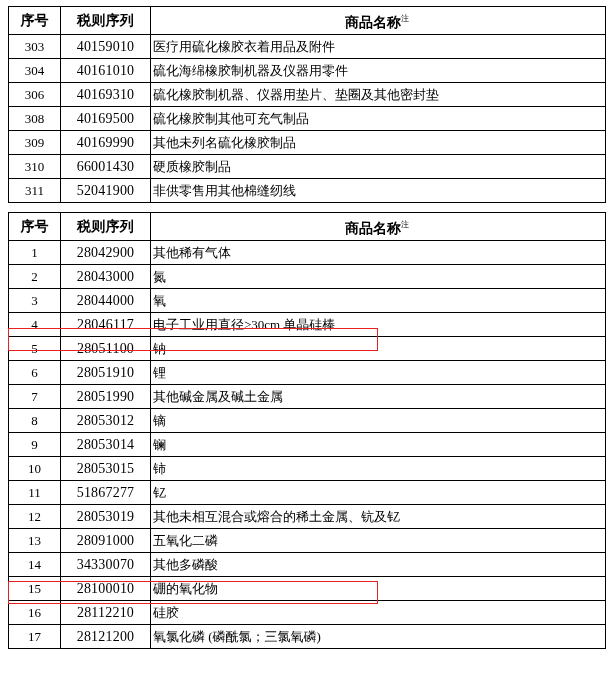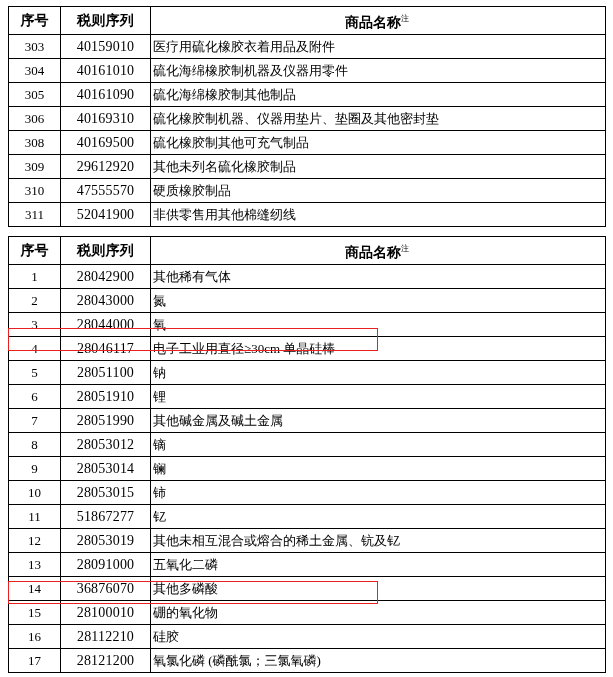--- a/index.html
+++ b/index.html
@@ -98,42 +98,37 @@
         <td class="seq">303</td>
         <td class="code">40159010</td>
         <td class="name">医疗用硫化橡胶衣着用品及附件</td>
       </tr>
       <tr>
         <td class="seq">304</td>
         <td class="code">40161010</td>
         <td class="name">硫化海绵橡胶制机器及仪器用零件</td>
       </tr>
       <tr>
-        <td class="seq">305</td>
-        <td class="code">40161090</td>
-        <td class="name">硫化海绵橡胶制其他制品</td>
-      </tr>
-      <tr>
         <td class="seq">306</td>
         <td class="code">40169310</td>
         <td class="name">硫化橡胶制机器、仪器用垫片、垫圈及其他密封垫</td>
       </tr>
       <tr>
         <td class="seq">308</td>
         <td class="code">40169500</td>
         <td class="name">硫化橡胶制其他可充气制品</td>
       </tr>
       <tr>
         <td class="seq">309</td>
-        <td class="code">29612920</td>
+        <td class="code">40169990</td>
         <td class="name">其他未列名硫化橡胶制品</td>
       </tr>
       <tr>
         <td class="seq">310</td>
-        <td class="code">47555570</td>
+        <td class="code">66001430</td>
         <td class="name">硬质橡胶制品</td>
       </tr>
       <tr>
         <td class="seq">311</td>
         <td class="code">52041900</td>
         <td class="name">非供零售用其他棉缝纫线</td>
       </tr>
     </tbody>
   </table>
 
@@ -212,21 +207,21 @@
         <td class="code">28053019</td>
         <td class="name">其他未相互混合或熔合的稀土金属、钪及钇</td>
       </tr>
       <tr>
         <td class="seq">13</td>
         <td class="code">28091000</td>
         <td class="name">五氧化二磷</td>
       </tr>
       <tr>
         <td class="seq">14</td>
-        <td class="code">36876070</td>
+        <td class="code">34330070</td>
         <td class="name">其他多磷酸</td>
       </tr>
       <tr>
         <td class="seq">15</td>
         <td class="code">28100010</td>
         <td class="name">硼的氧化物</td>
       </tr>
       <tr>
         <td class="seq">16</td>
         <td class="code">28112210</td>

